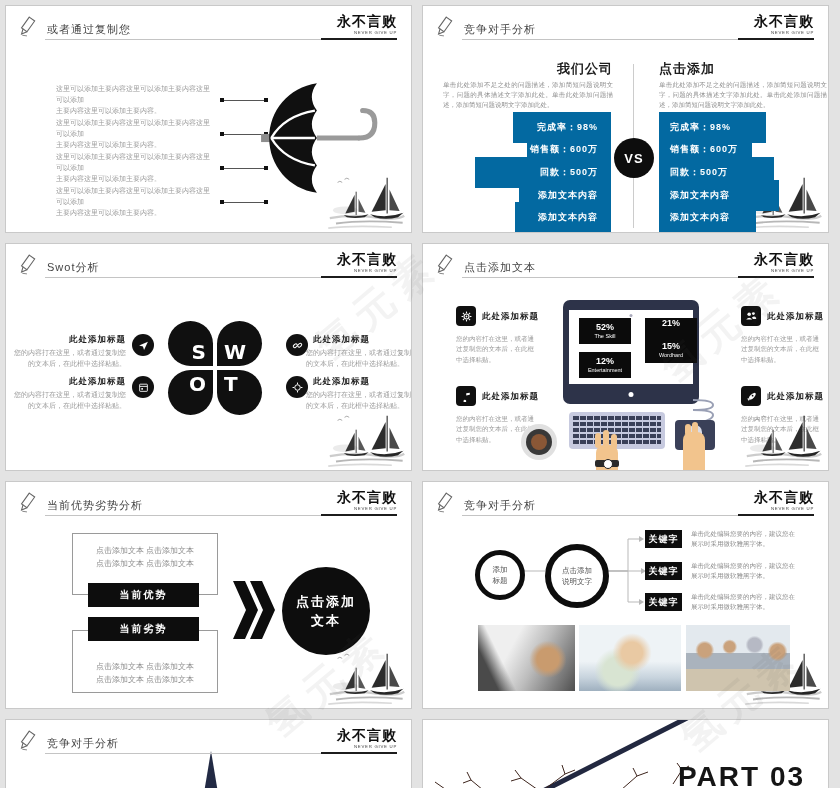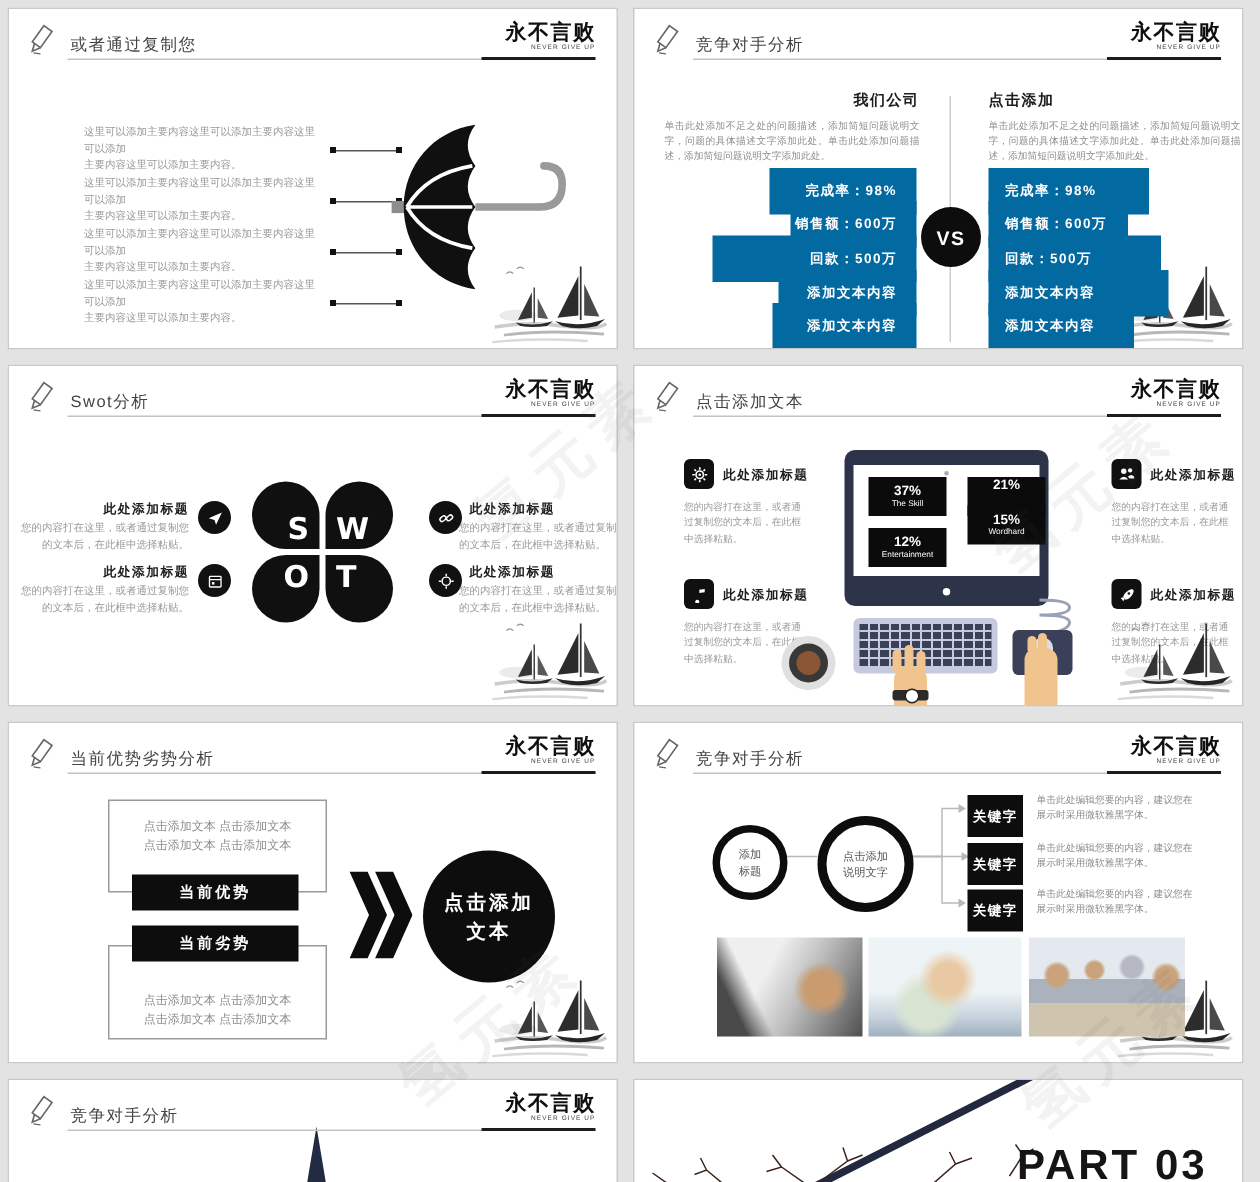--- a/index.html
+++ b/index.html
@@ -29,21 +29,21 @@
 
   
   .s1-row{position:absolute;left:50px;width:212px;display:flex;align-items:center;}
   .s1-text{width:156px;font-size:7px;line-height:1.55;color:#999;}
   .conn{position:relative;height:1px;background:#555;width:44px;margin-left:10px;flex:none;}
   .conn::before,.conn::after{content:"";position:absolute;top:-1.5px;width:4px;height:4px;background:#111;}
   .conn::before{left:-2px}.conn::after{right:-2px}
   .umbrella{position:absolute;left:250px;top:66px;}
 
   
-  .s2-head{position:absolute;top:54px;font-size:10px;font-weight:bold;color:#1d1d1d;letter-spacing:1px;}
+  .s2-head{position:absolute;top:54px;font-size:13px;font-weight:bold;color:#1d1d1d;letter-spacing:1px;}
   .s2-head.l{left:20px;width:170px;text-align:right;}
   .s2-head.r{left:236px;}
   .s2-desc{position:absolute;top:74px;font-size:6.5px;line-height:1.5;color:#8f8f8f;text-align:justify;}
   .s2-desc.l{left:20px;width:170px;}
   .s2-desc.r{left:236px;width:168px;}
   .s2-divider{position:absolute;left:210px;top:58px;width:1px;height:164px;background:#ccc;}
   .s2-vs{position:absolute;left:191px;top:132px;width:40px;height:40px;border-radius:50%;background:#0d0d0d;
          color:#fff;font-size:13px;font-weight:bold;display:flex;align-items:center;justify-content:center;letter-spacing:1px;z-index:4;}
   .bar{position:absolute;height:31px;background:#0369a1;color:#fff;font-size:9px;font-weight:bold;
        letter-spacing:1px;display:flex;align-items:center;z-index:3;}
@@ -106,21 +106,21 @@
   .chev{position:absolute;left:227px;top:99px;}
   .s5-circle{position:absolute;left:276px;top:85px;width:88px;height:88px;border-radius:50%;background:#0d0d0d;
              color:#fff;font-size:13px;font-weight:bold;letter-spacing:2px;display:flex;align-items:center;justify-content:center;
              text-align:center;line-height:1.5;z-index:3;}
 
   
   .ring-circle{position:absolute;border-radius:50%;background:#fff;color:#555;display:flex;align-items:center;
                justify-content:center;text-align:center;z-index:3;}
   .s6-c1{left:52px;top:68px;width:40px;height:40px;border:5px solid #0d0d0d;font-size:7.5px;line-height:1.5;}
   .s6-c2{left:122px;top:62px;width:52px;height:52px;border:6px solid #0d0d0d;font-size:7.5px;line-height:1.5;}
-  .kw{position:absolute;left:222px;width:37px;height:28px;background:#0d0d0d;color:#fff;font-size:9px;font-weight:bold;
+  .kw{position:absolute;left:222px;width:37px;height:18px;background:#0d0d0d;color:#fff;font-size:9px;font-weight:bold;
       letter-spacing:1px;display:flex;align-items:center;justify-content:center;z-index:3;}
   .kw1{top:48px;} .kw2{top:80px;} .kw3{top:111px;}
   .kwd{position:absolute;left:268px;width:132px;font-size:6.5px;line-height:1.6;color:#8d8d8d;}
   .kwd1{top:47px;} .kwd2{top:79px;} .kwd3{top:110px;}
   .s6-lines{position:absolute;left:0;top:0;z-index:2;}
   .photo{position:absolute;top:143px;height:66px;z-index:2;}
   .ph1{left:55px;width:97px;
     background:radial-gradient(circle at 72% 52%,#c99b6e 0 14%,rgba(201,155,110,.6) 18%,transparent 24%),
                linear-gradient(64deg,#4a4a4a 0 16%,rgba(74,74,74,0) 30%),
                linear-gradient(118deg,#efefef 0 34%,#bdbdbd 58%,#6f6f6f 88%,#4e4e4e 100%);}
@@ -417,21 +417,21 @@
             <path d="M5 13 L2 14 L4 16 L5 18 L7 15 Z" fill="#fff"></path>
           </svg>
       </div>
       <div class="s4-title" style="left:344px;top:147px;">此处添加标题</div>
       <div class="s4-body" style="left:318px;top:170px;">您的内容打在这里，或者通过复制您的文本后，在此框中选择粘贴。</div>
 
       <div class="monitor">
         <div class="screen">
           <div class="cam-dot"></div>
           <div class="stat st1">
-            <span class="pct">37%</span>
+            <span class="pct">52%</span>
             <span class="lbl">The Skill</span>
           </div>
           <div class="stat st2">
             <span class="pct">21%</span>
             <span class="lbl">Teamwork</span>
           </div>
           <div class="stat st3">
             <span class="pct">12%</span>
             <span class="lbl">Entertainment</span>
           </div>

